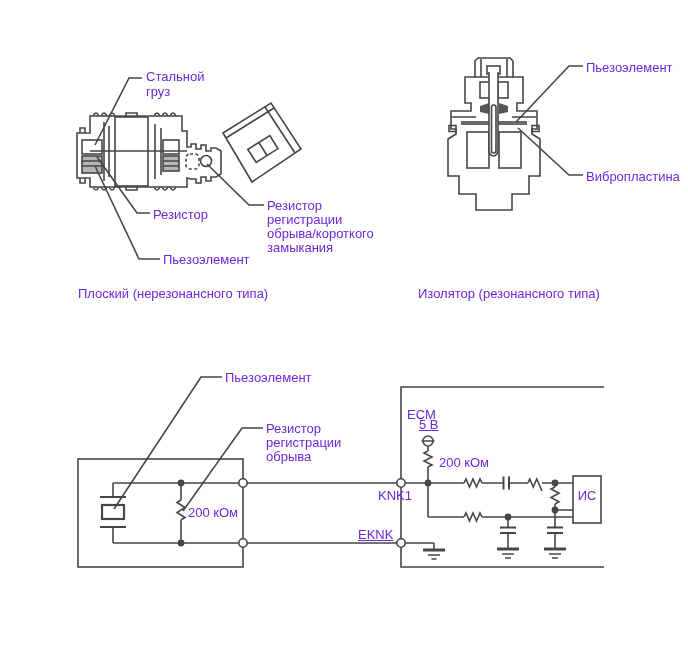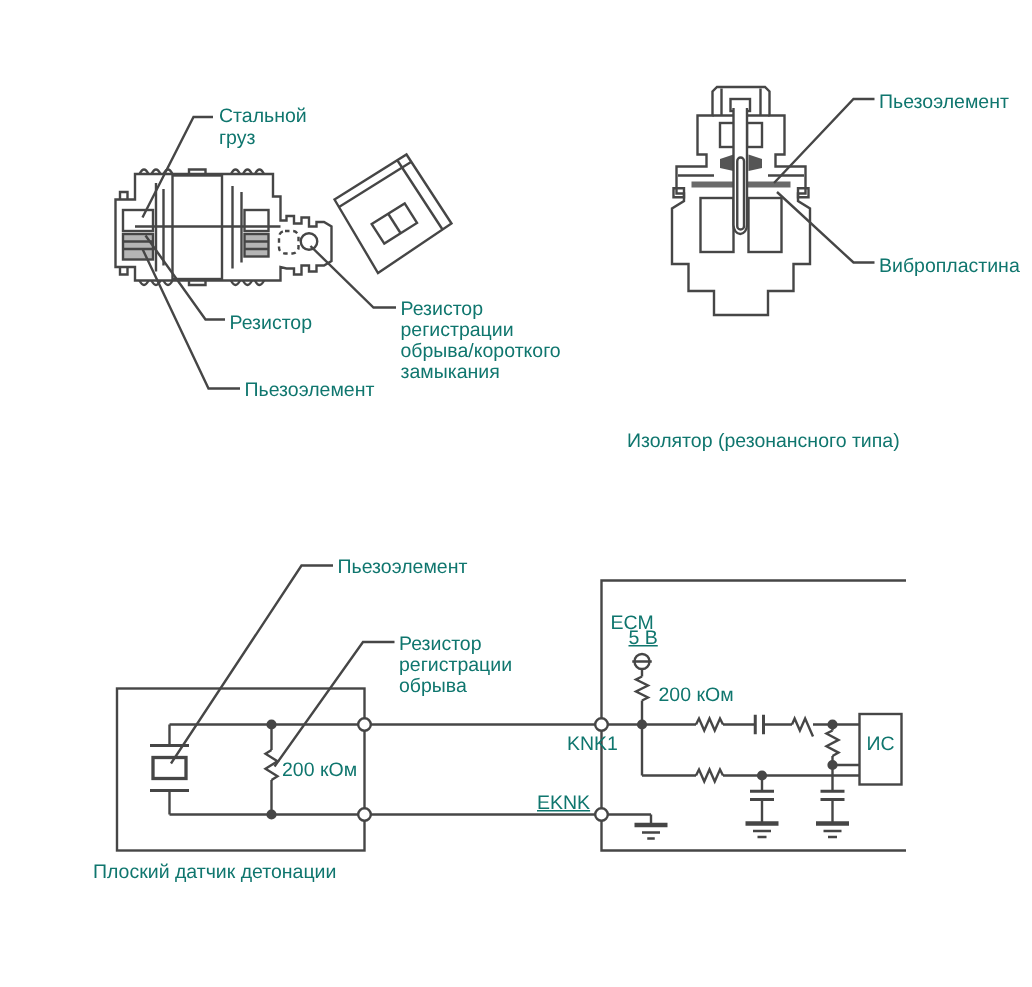--- a/index.html
+++ b/index.html
@@ -1,17 +1,17 @@
 <!DOCTYPE html>
 <html><head>
 <meta charset="utf-8">
 <style>
   html,body{margin:0;padding:0;background:#fff;}
   .canvas{position:relative;width:688px;height:658px;background:#ffffff;overflow:hidden;
-          font-family:"Liberation Sans",sans-serif;color:#0f766e;}
+          font-family:"Liberation Sans",sans-serif;color:#6d28d9;}
   .art{position:absolute;left:0;top:0;}
   .label{position:absolute;font-size:13px;line-height:15px;white-space:pre-line;}
   .lh14{line-height:14px;}
   .caption{position:absolute;font-size:13px;line-height:15px;}
   .ic-label{position:absolute;left:573px;top:476px;width:28px;height:39px;
             display:flex;align-items:center;justify-content:center;font-size:13px;}
 </style>
 </head>
 <body>
 
@@ -157,31 +157,31 @@
   </svg>
 
   <div class="label" style="left:146px;top:69px;">Стальной
 груз</div>
   <div class="label" style="left:153px;top:207px;">Резистор</div>
   <div class="label" style="left:163px;top:252px;">Пьезоэлемент</div>
   <div class="label lh14" style="left:267px;top:199px;">Резистор
 регистрации
 обрыва/короткого
 замыкания</div>
+  <div class="caption" style="left:78px;top:286px;">Плоский (нерезонансного типа)</div>
 
   <div class="label" style="left:586px;top:60px;">Пьезоэлемент</div>
   <div class="label" style="left:586px;top:169px;">Вибропластина</div>
   <div class="caption" style="left:418px;top:286px;">Изолятор (резонансного типа)</div>
 
   <div class="label" style="left:225px;top:370px;">Пьезоэлемент</div>
   <div class="label lh14" style="left:266px;top:422px;">Резистор
 регистрации
 обрыва</div>
   <div class="label" style="left:188px;top:505px;">200 кОм</div>
-  <div class="label" style="left:62px;top:573px;">Плоский датчик детонации</div>
   <div class="label" style="left:407px;top:391px;margin-top:16px;">ECM</div>
   <div class="label" style="left:419px;top:417px;text-decoration:underline;">5 В</div>
   <div class="label" style="left:439px;top:455px;">200 кОм</div>
   <div class="label" style="left:378px;top:488px;">KNK1</div>
   <div class="label" style="left:358px;top:527px;text-decoration:underline;">EKNK</div>
   <div class="ic-label">ИС</div>
 
 </div>
 
 </body></html>

